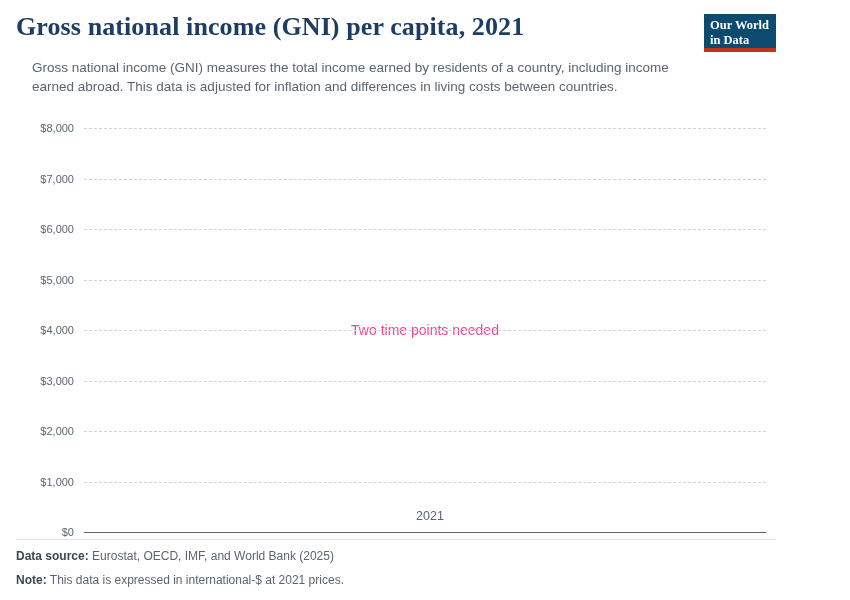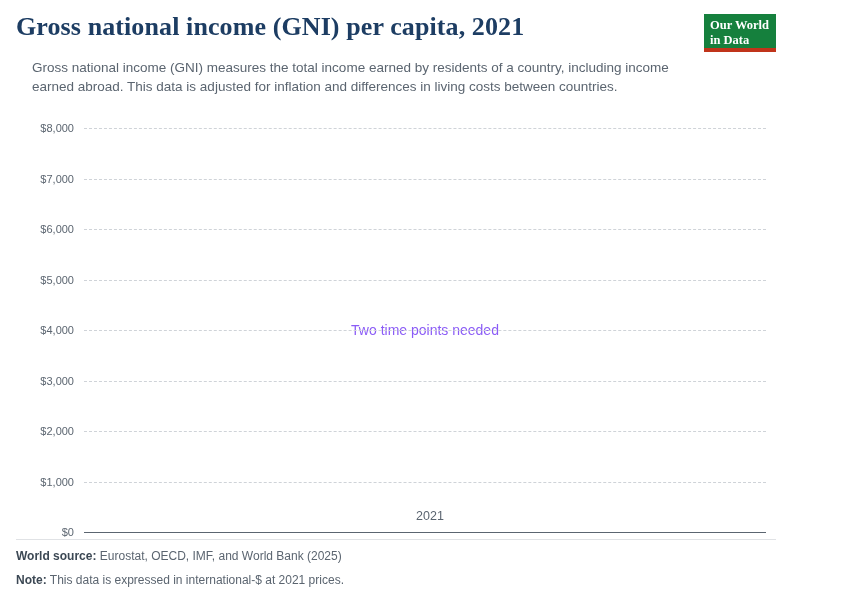--- a/index.html
+++ b/index.html
@@ -45,21 +45,21 @@
     margin: 16px;
     max-width: 700px;
   }
 
   .owid-logo {
     position: absolute;
     top: 2px;
     right: 0;
     width: 72px;
     height: 38px;
-    background: #15803d;
+    background: #0c4a6e;
     color: #ffffff;
     font-family: "Liberation Serif", serif;
     font-weight: 700;
     font-size: 12.5px;
     line-height: 1.16;
     padding: 4px 6px 0 6px;
     box-sizing: border-box;
     border-bottom: 4px solid #c0341a;
   }
   .owid-logo span { display: block; }
@@ -103,21 +103,21 @@
     font-size: 11px;
     color: #5b6570;
     white-space: nowrap;
   }
   .note-center {
     position: absolute;
     left: 68px;
     right: 0;
     text-align: center;
     font-size: 14px;
-    color: #8b5cf6;
+    color: #ec4899;
     transform: translateY(-50%);
   }
   .xaxis {
     position: absolute;
     left: 68px;
     right: 0;
     bottom: 14px;
     height: 16px;
   }
   .xtick {
@@ -201,21 +201,21 @@
         </div>
       </div>
     <div class="xaxis" id="xaxis">
         <div class="xtick" style="left: 50%;">2021</div>
       </div>
   </div>
 
   <div class="footer">
     <div class="footer-row">
       <div class="footer-left">
-        <b>World source:</b>
+        <b>Data source:</b>
         <span>Eurostat, OECD, IMF, and World Bank (2025)</span>
       </div>
     </div>
     <div class="footer-note">
       <b>Note:</b>
       <span>This data is expressed in international-$ at 2021 prices.</span>
     </div>
   </div>
 
 </div>

